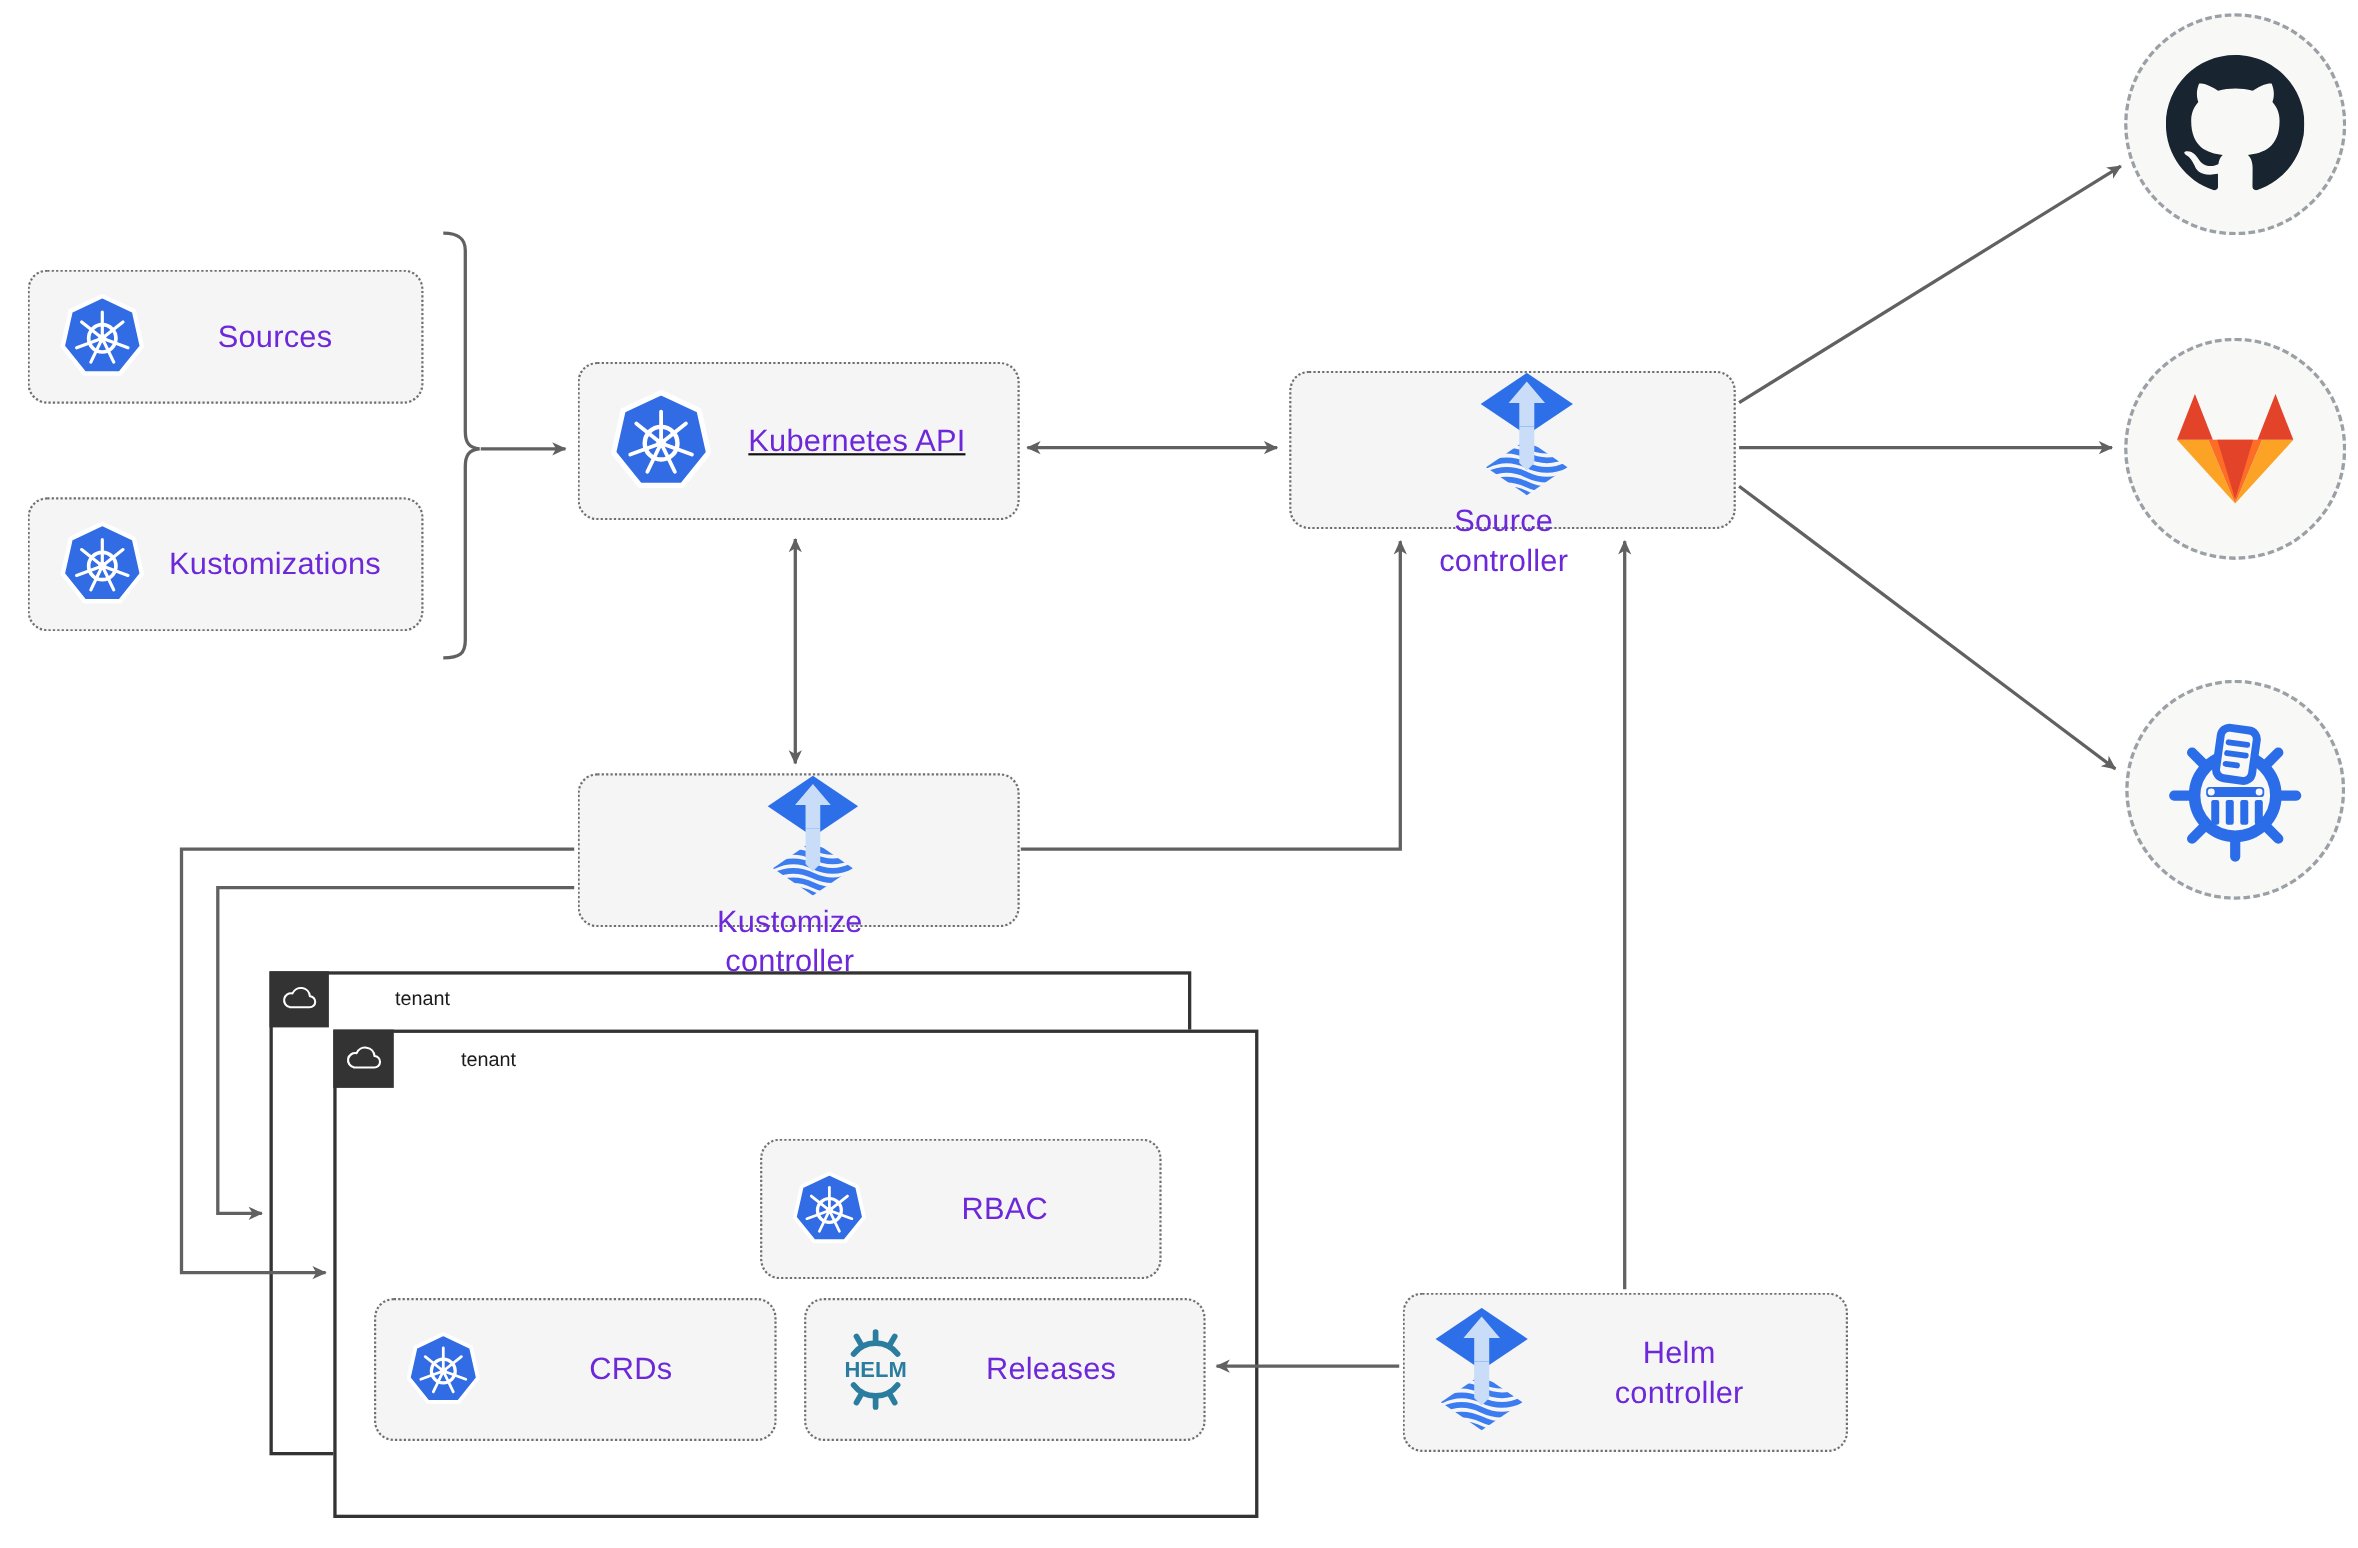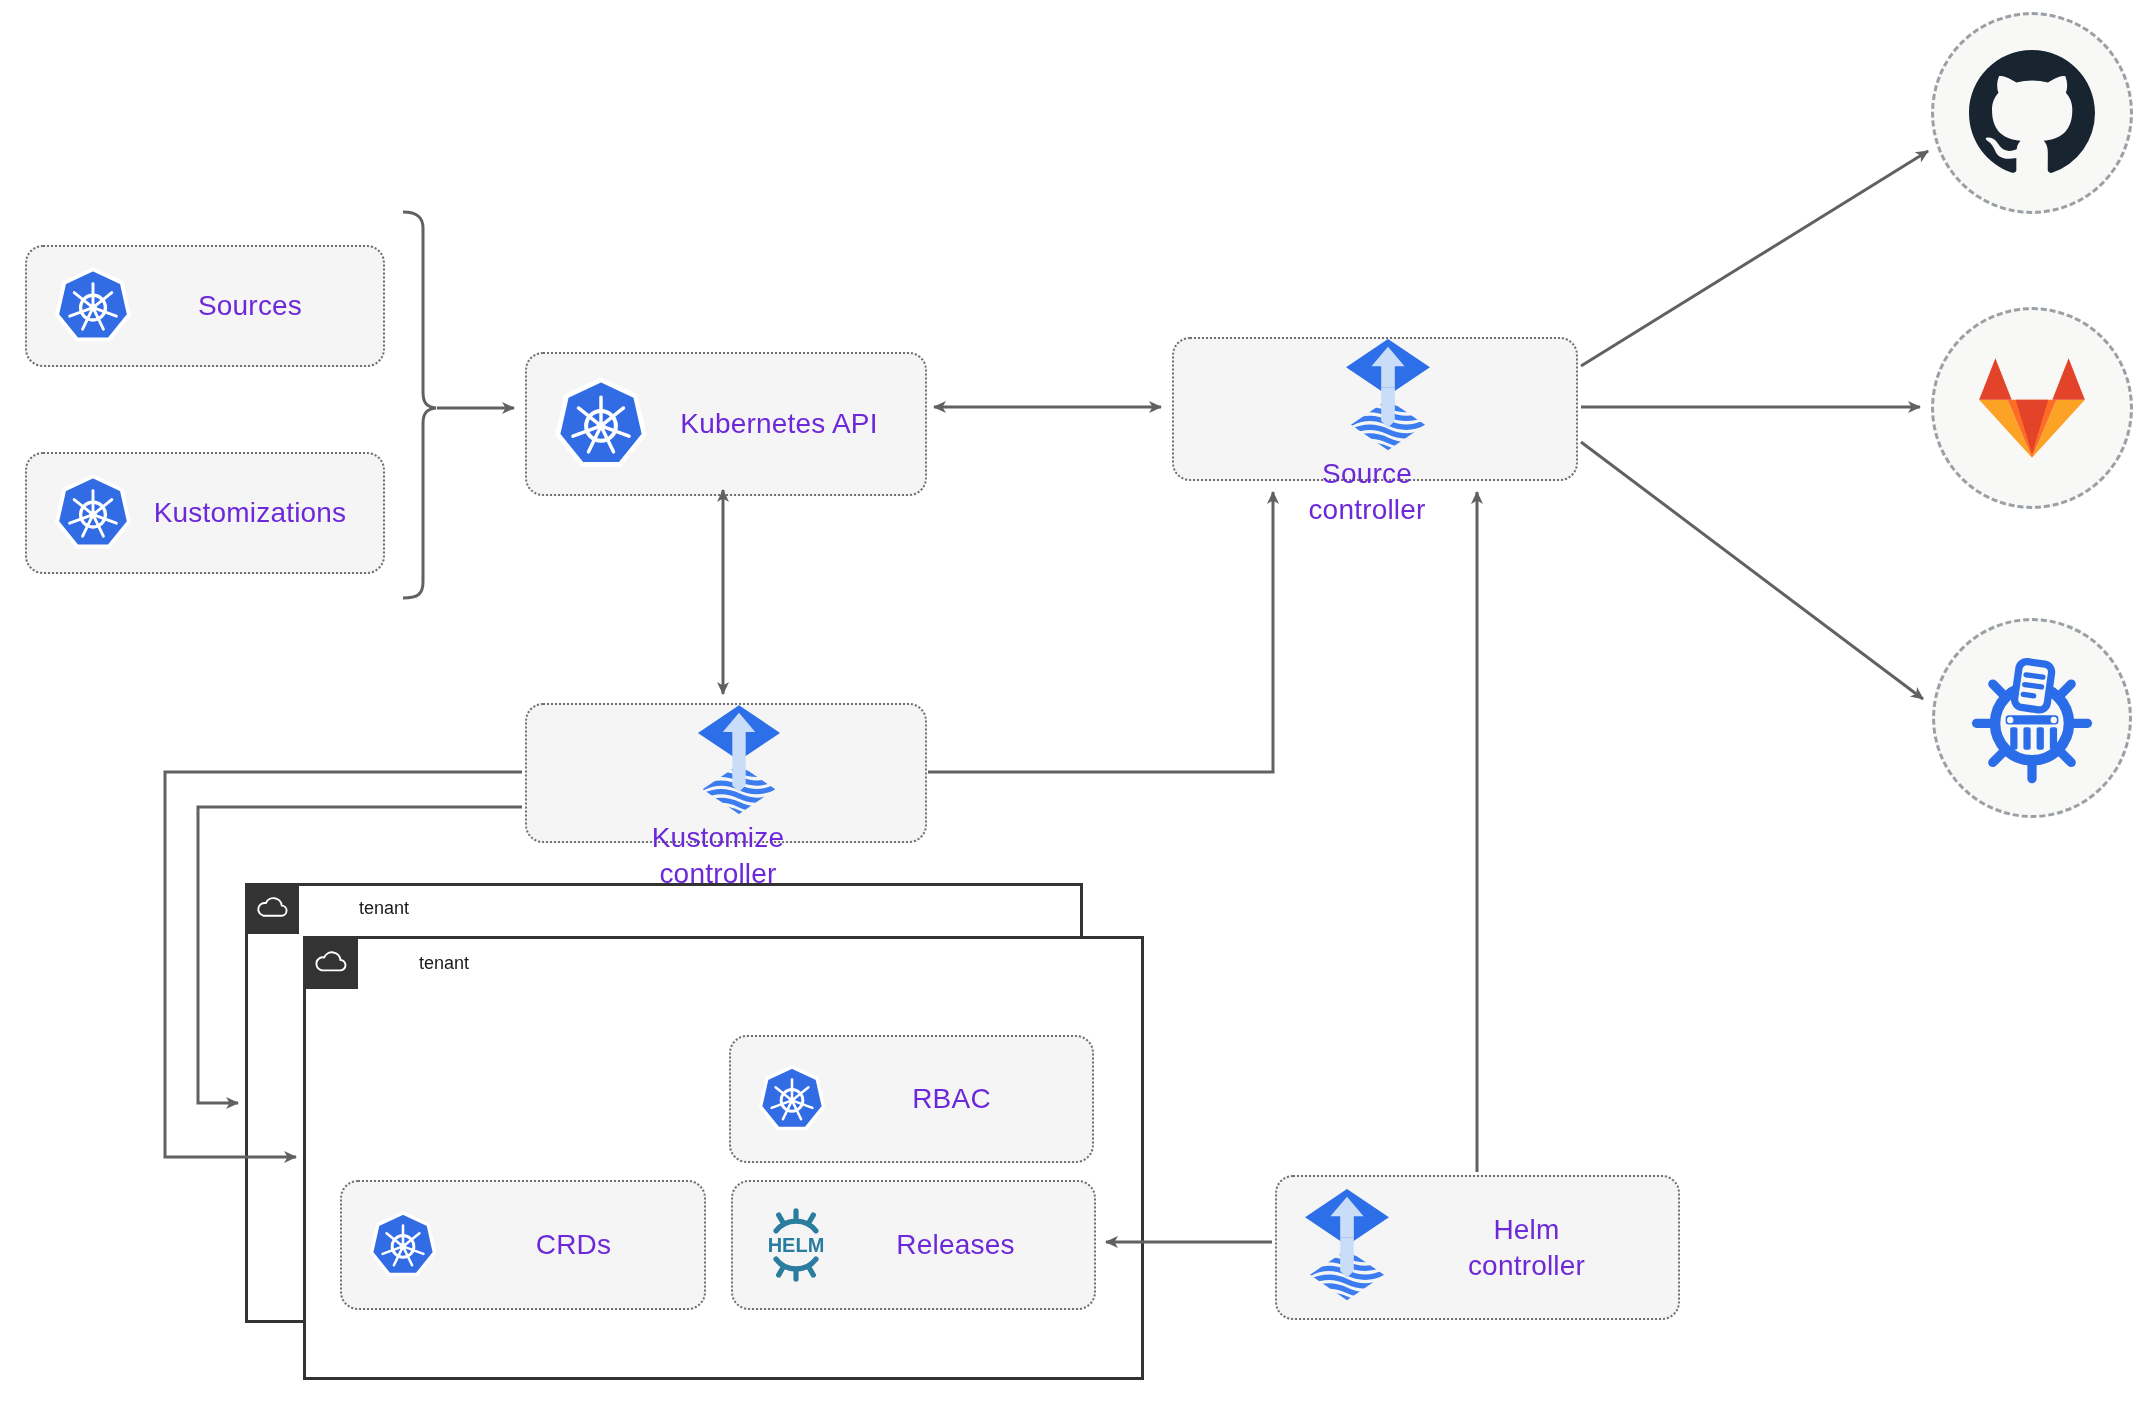--- a/index.html
+++ b/index.html
@@ -30,26 +30,26 @@
   .endpoint{
     position:absolute;border-radius:50%;background:#f8f8f6;border:3px dashed #9aa0a6;
     display:flex;align-items:center;justify-content:center;box-sizing:border-box;z-index:1;
   }
   #ep-github{left:1931px;top:12px;width:202px;height:202px;}
   #ep-gitlab{left:1931px;top:307px;width:202px;height:202px;}
   #ep-chartmuseum{left:1932px;top:618px;width:200px;height:200px;}
   
   #n-sources{left:25px;top:245px;width:360px;height:122px;}
   #n-kustomizations{left:25px;top:452px;width:360px;height:122px;}
-  #n-k8s-api{left:525px;top:352px;width:402px;height:144px;}
+  #n-k8s-api{left:525px;top:329px;width:402px;height:144px;text-decoration:underline;}
   #n-source-controller{left:1172px;top:337px;width:406px;height:144px;flex-direction:column;}
   #n-kustomize-controller{left:525px;top:703px;width:402px;height:140px;flex-direction:column;}
   #n-helm-controller{left:1275px;top:1175px;width:405px;height:145px;}
   #n-namespaces{left:340px;top:1035px;width:366px;height:128px;z-index:3;}
-  #n-rbac{left:729px;top:1035px;width:365px;height:128px;z-index:3;align-items:center;}
+  #n-rbac{left:691px;top:1035px;width:365px;height:128px;z-index:3;align-items:center;}
   #n-crds{left:340px;top:1180px;width:366px;height:130px;z-index:3;gap:21px;}
   #n-releases{left:731px;top:1180px;width:365px;height:130px;z-index:3;}
   #connectors{position:absolute;left:0;top:0;z-index:10;pointer-events:none;}
   .defs-hidden{position:absolute;width:0;height:0;overflow:hidden;}
 </style>
 </head>
 <body>
 
 <svg class="defs-hidden" aria-hidden="true">
   <defs>

